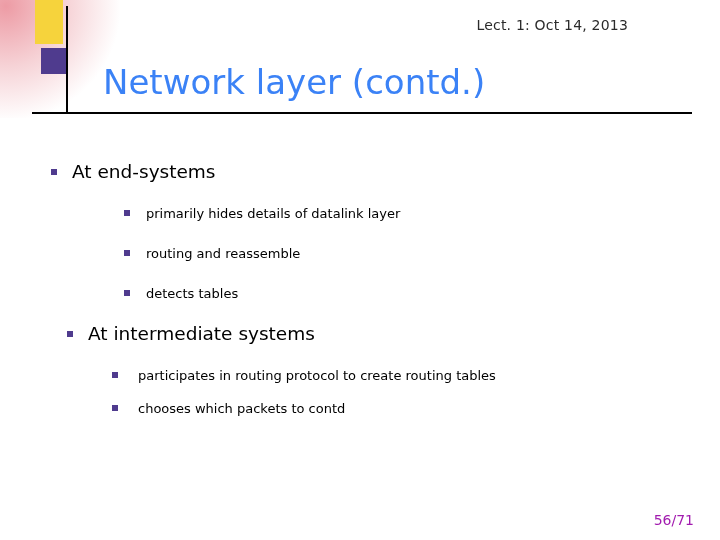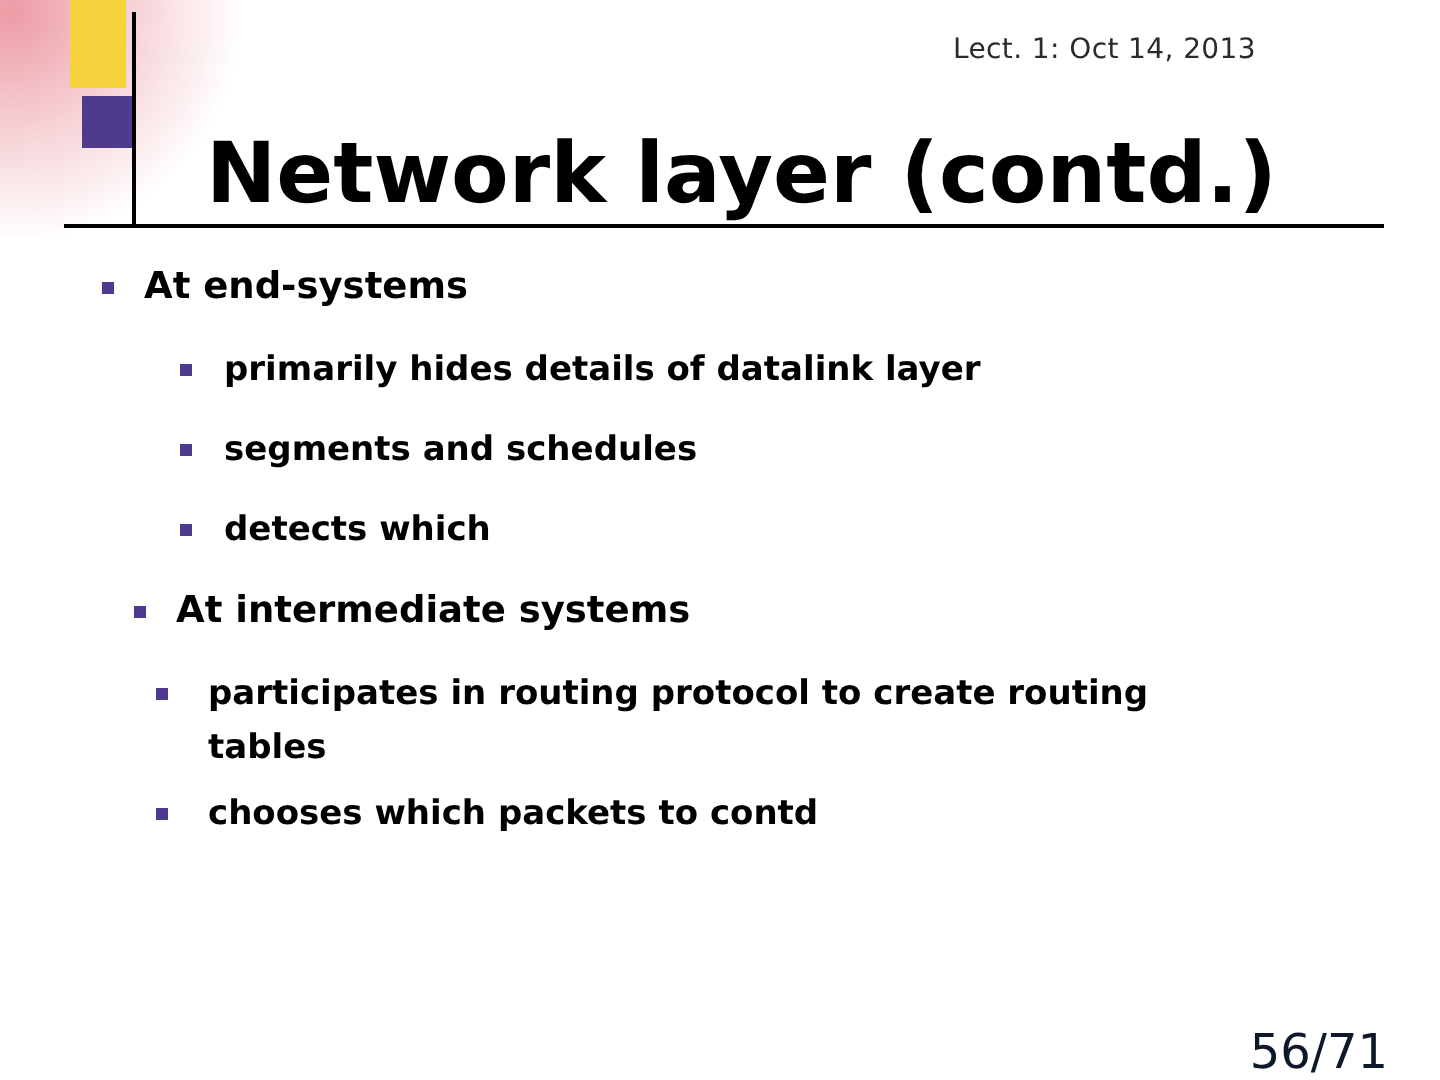--- a/index.html
+++ b/index.html
@@ -76,34 +76,33 @@
     color: #2b2b2b;
     letter-spacing: 0.2px;
     white-space: nowrap;
   }
 
   
   .slide-title {
     position: absolute;
     left: 103px;
     top: 38px;
-    font-size: 42px;
+    font-size: 34px;
     line-height: 42px;
-    color: #000000;
-    font-weight: bold;
+    color: #3b82f6;
+    font-weight: normal;
     white-space: nowrap;
   }
 
   
   .body {
     position: absolute;
     left: 0;
-    top: 132px;
+    top: 160px;
     width: 592px;
-    font-weight: bold;
   }
 
   .lvl1 {
     position: relative;
     padding-left: 72px;
     font-size: 18.5px;
     line-height: 24px;
     margin-bottom: 18px;
   }
   .lvl1 > .bullet {
@@ -114,23 +113,24 @@
     height: 6px;
     background: #4f3b8e;
   }
 
   .lvl2-group {
     margin-top: 16px;
   }
   .lvl2 {
     position: relative;
     padding-left: 112px;
-    font-size: 17px;
+    font-size: 13px;
     line-height: 23px;
     margin-bottom: 17px;
+    margin-left: 34px;
   }
   .lvl2 > .bullet {
     position: absolute;
     left: 90px;
     top: 8px;
     width: 6px;
     height: 6px;
     background: #4f3b8e;
   }
 
@@ -146,23 +146,23 @@
   }
   .block2 .lvl2 > .bullet {
     left: 78px;
     top: 10px;
   }
 
   
   .page-num {
     position: absolute;
     right: 26px;
-    bottom: 0;
-    font-size: 24px;
-    color: #0f172a;
+    bottom: 12px;
+    font-size: 14px;
+    color: #a21caf;
   }
 </style>
 </head>
 <body>
 
 <div class="deco">
   <div class="deco-gradient"></div>
   <div class="deco-yellow"></div>
   <div class="deco-purple"></div>
   <div class="deco-vline"></div>
@@ -180,25 +180,25 @@
       <span class="bullet"></span>
       <span>At end-systems</span>
     </div>
     <div class="lvl2-group">
       <div class="lvl2">
         <span class="bullet"></span>
         <span>primarily hides details of datalink layer</span>
       </div>
       <div class="lvl2">
         <span class="bullet"></span>
-        <span>segments and schedules</span>
-      </div>
-      <div class="lvl2">
-        <span class="bullet"></span>
-        <span>detects which</span>
+        <span>routing and reassemble</span>
+      </div>
+      <div class="lvl2">
+        <span class="bullet"></span>
+        <span>detects tables</span>
       </div>
     </div>
   </div>
 
   <div class="block2">
     <div class="lvl1">
       <span class="bullet"></span>
       <span>At intermediate systems</span>
     </div>
     <div class="lvl2-group">

